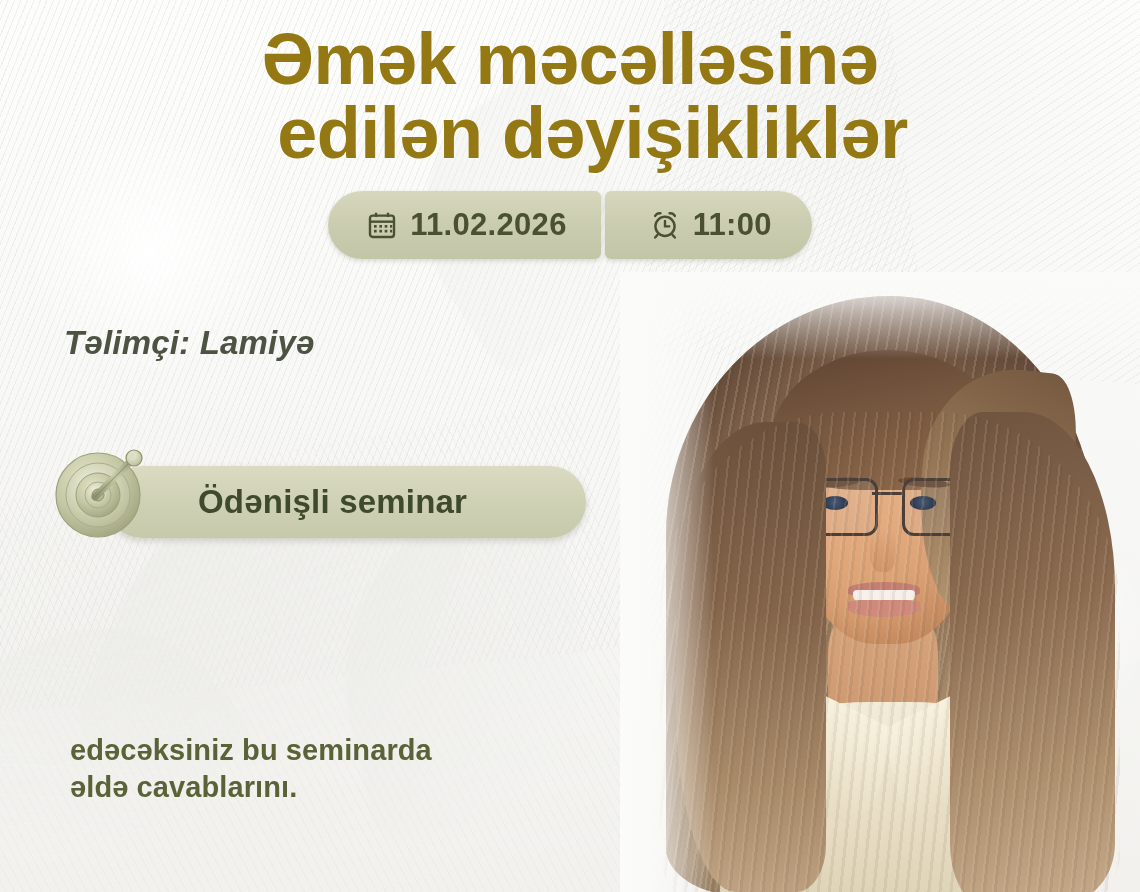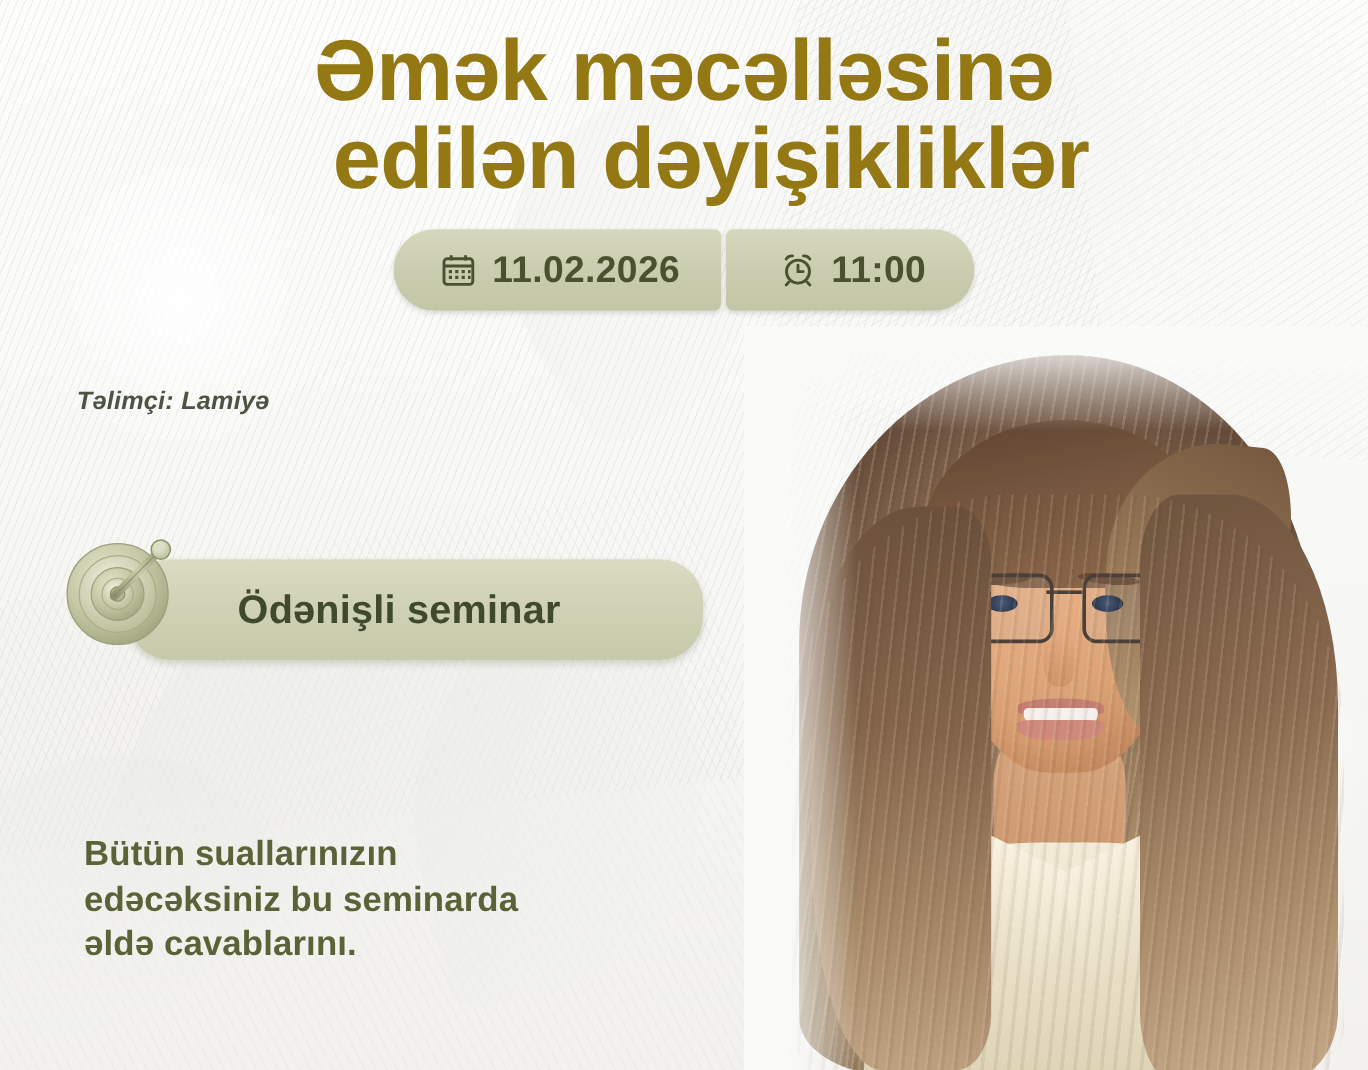--- a/index.html
+++ b/index.html
@@ -323,40 +323,40 @@
   .chip-date { border-radius: 34px 6px 6px 34px; padding-left: 38px; padding-right: 34px; }
   .chip-time { border-radius: 6px 34px 34px 6px; padding-left: 44px; padding-right: 40px; }
   .chip svg { display: block; }
 
   .instructor {
     position: absolute;
     left: 64px;
     top: 322px;
     width: 600px;
     color: #4c5343;
-    font-size: 21px;
+    font-size: 33px;
     font-weight: bold;
     font-style: italic;
     line-height: 1.28;
     letter-spacing: 0.2px;
   }
 
   .badge-wrap {
     position: absolute;
     left: 48px;
     top: 440px;
     width: 520px;
     height: 110px;
   }
   .badge-pill {
     position: absolute;
     left: 58px;
     top: 26px;
     width: 480px;
-    height: 84px;
+    height: 72px;
     background: linear-gradient(180deg, #dadbc2 0%, #cfd1b4 50%, #c6c9aa 100%);
     border-radius: 36px;
     box-shadow: 0 3px 6px rgba(120,122,100,0.28);
     display: flex;
     align-items: center;
   }
   .badge-label {
     margin-left: 92px;
     color: #3f4a2c;
     font-size: 33px;
@@ -508,18 +508,18 @@
         <ellipse cx="50" cy="55" rx="6" ry="6" fill="#b4b892" stroke="#8d9169" stroke-width="1"></ellipse>
         <path d="M47 57 L84 20" stroke="url(#dart)" stroke-width="7" stroke-linecap="round"></path>
         <path d="M47 57 L84 20" stroke="#7e8360" stroke-width="1.2" stroke-linecap="round" opacity=".55"></path>
         <circle cx="86" cy="18" r="8" fill="url(#tg2)" stroke="#8d9169" stroke-width="1.2"></circle>
         <circle cx="84" cy="16" r="3" fill="#dcdec4"></circle>
       </svg>
     </span>
   </div>
 
   <div class="footnote">
-    <span>Bütün suallarınızın</span><br>
+    <br>
     <span>edəcəksiniz bu seminarda</span><br>
     <span>əldə cavablarını.</span>
   </div>
 
 </div>
 
 </body></html>

